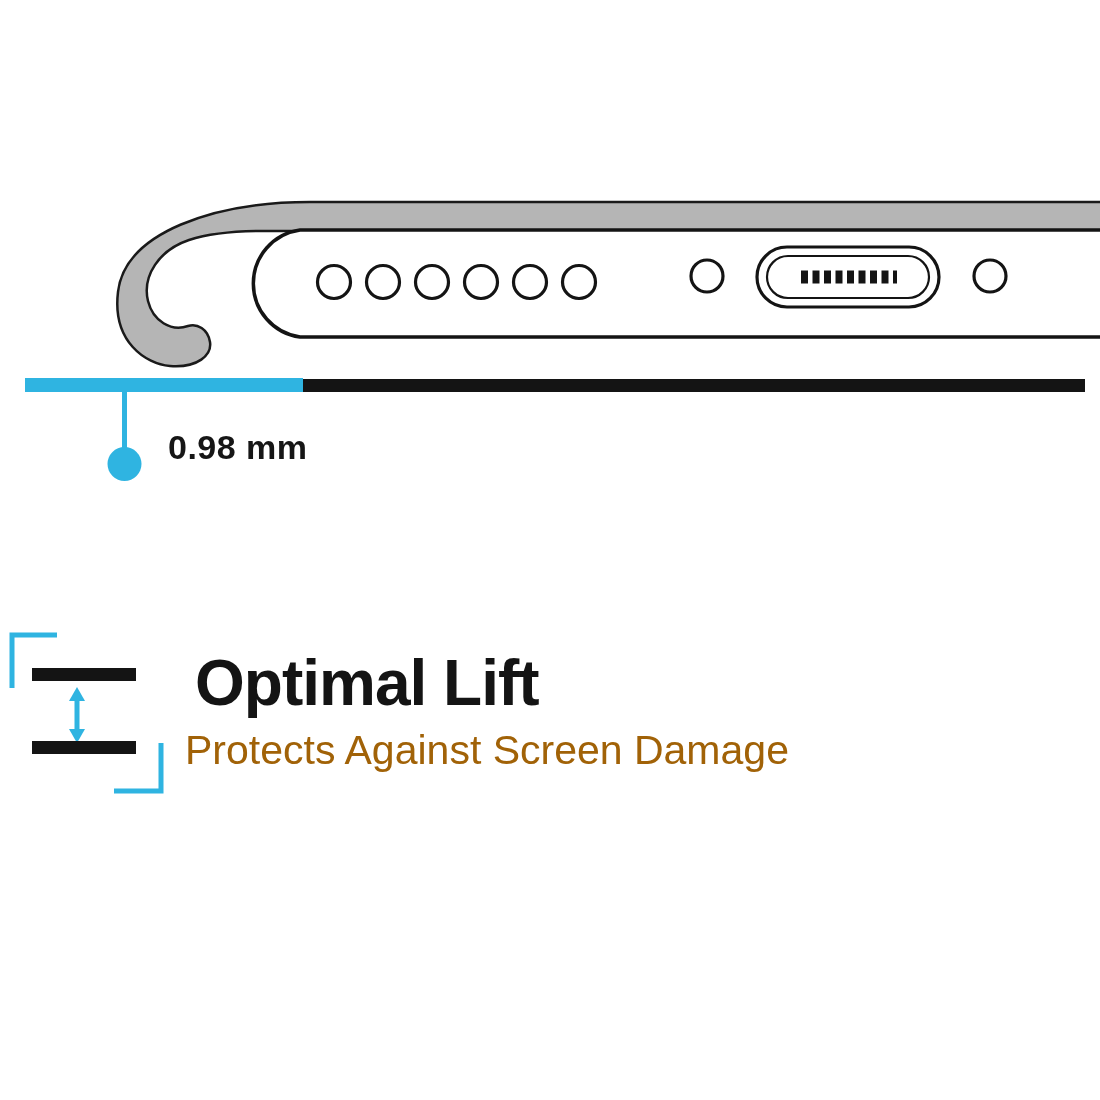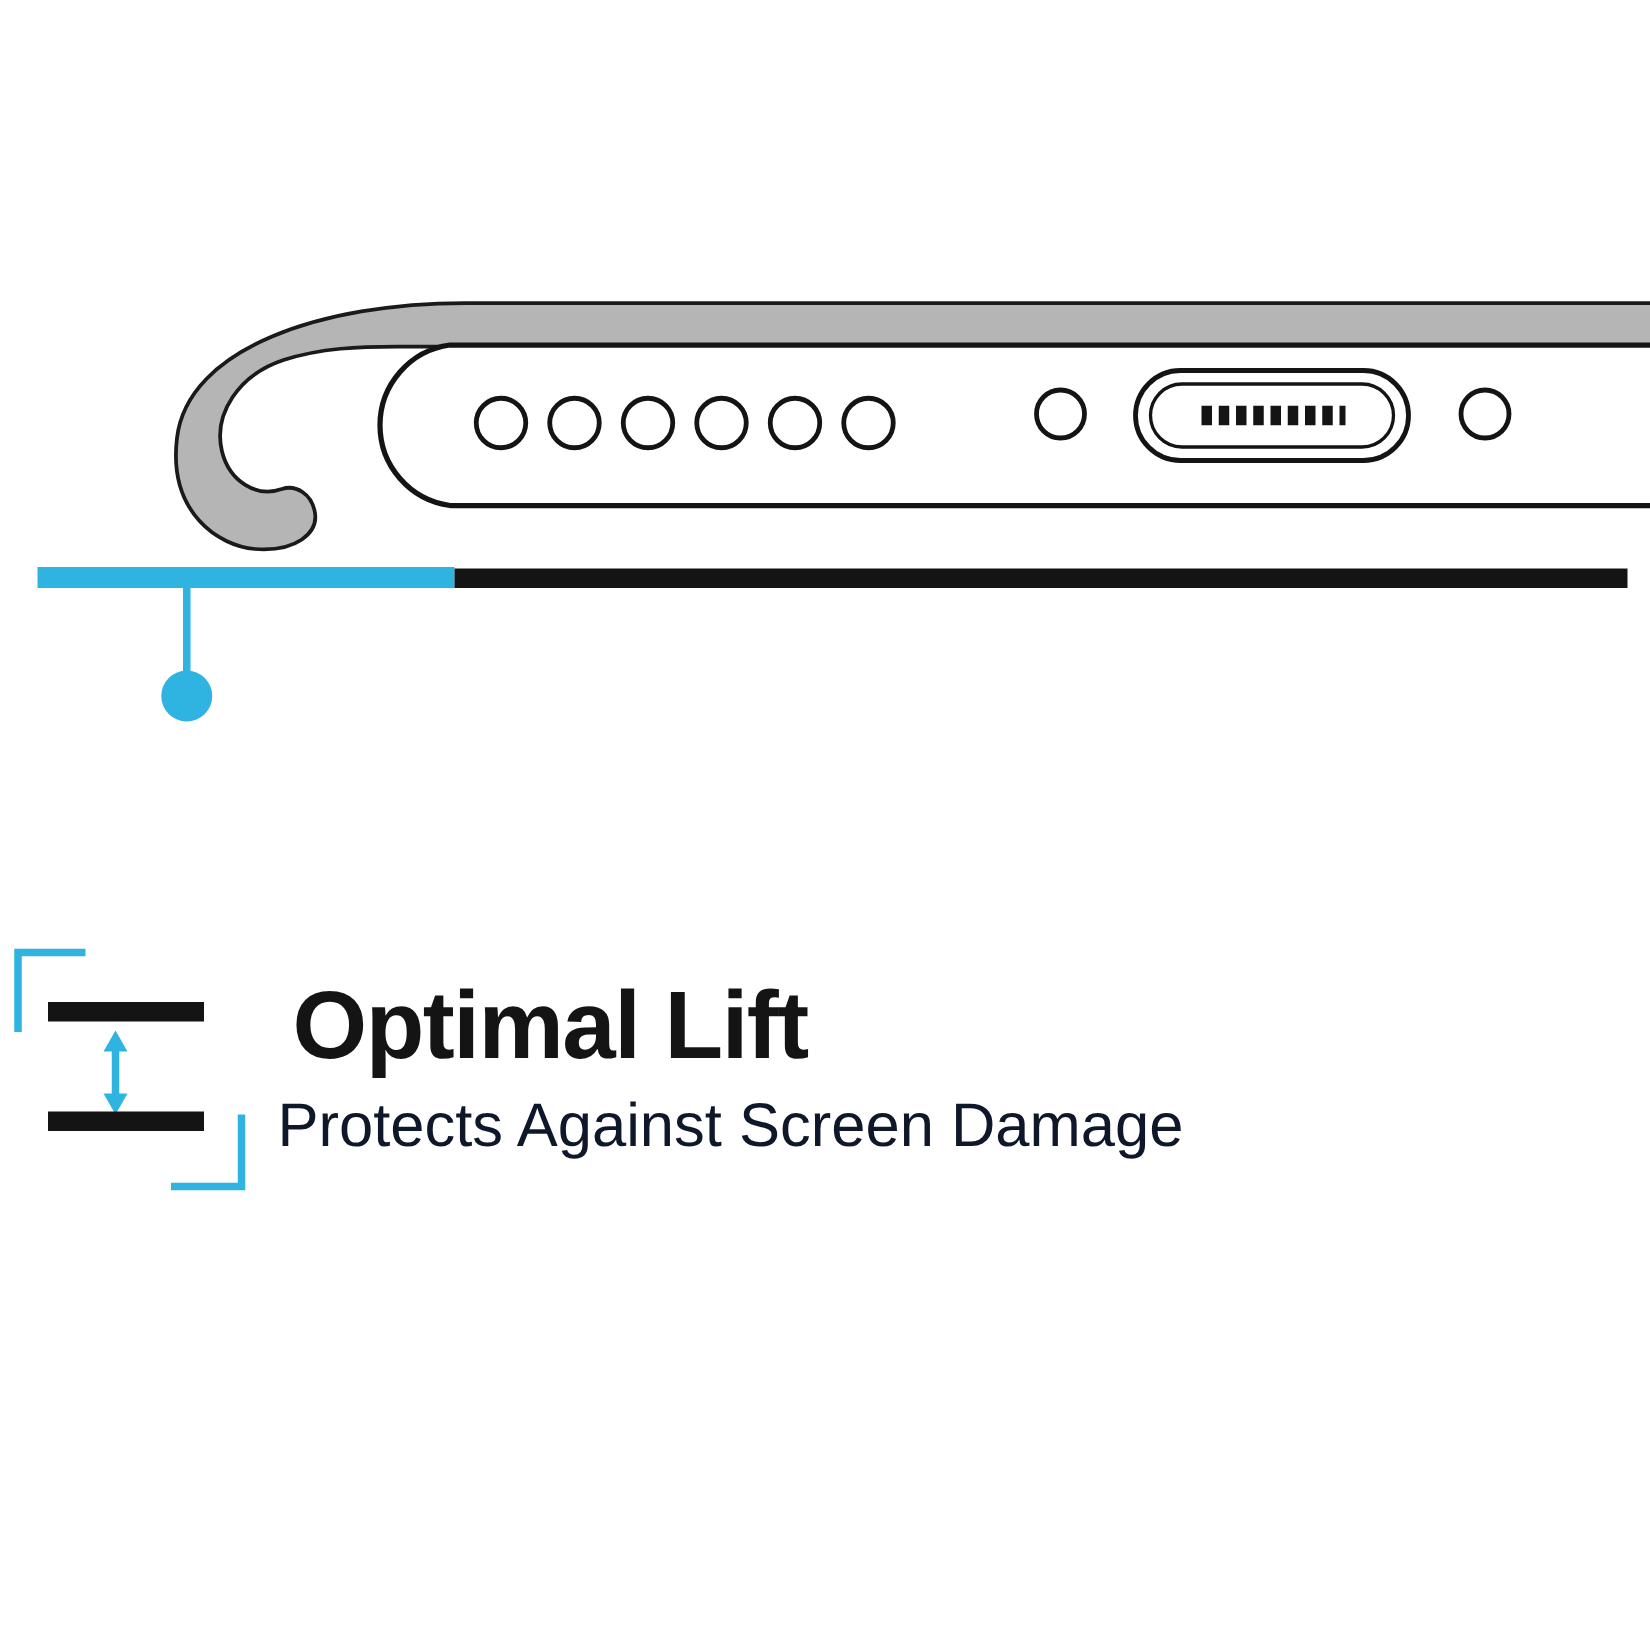--- a/index.html
+++ b/index.html
@@ -37,21 +37,21 @@
     font-weight: bold;
     color: #141414;
     letter-spacing: -1px;
     line-height: 1;
   }
   .feature-subtitle {
     left: 185px;
     top: 730px;
     font-size: 41px;
     font-weight: normal;
-    color: #0f172a;
+    color: #a16207;
     letter-spacing: 0px;
     line-height: 1;
   }
 </style>
 </head>
 <body>
 
 <div class="canvas">
 
   <svg width="1100" height="1100" viewBox="0 0 1100 1100">
@@ -102,18 +102,19 @@
       <g fill="#2fb4e1">
         <rect x="74.5" y="698" width="5" height="34"></rect>
         <polygon points="77,687 69,701 85,701"></polygon>
         <polygon points="77,743 69,729 85,729"></polygon>
       </g>
       <rect x="32" y="741" width="104" height="13" fill="#141414"></rect>
       <path d="M 114 791 L 161 791 L 161 743" fill="none" stroke="#2fb4e1" stroke-width="5"></path>
     </g>
   </svg>
 
+  <div class="abs measurement-label">0.98 mm</div>
 
   <h1 class="abs feature-title">Optimal Lift</h1>
 
   <div class="abs feature-subtitle">Protects Against Screen Damage</div>
 
 </div>
 
 </body></html>

